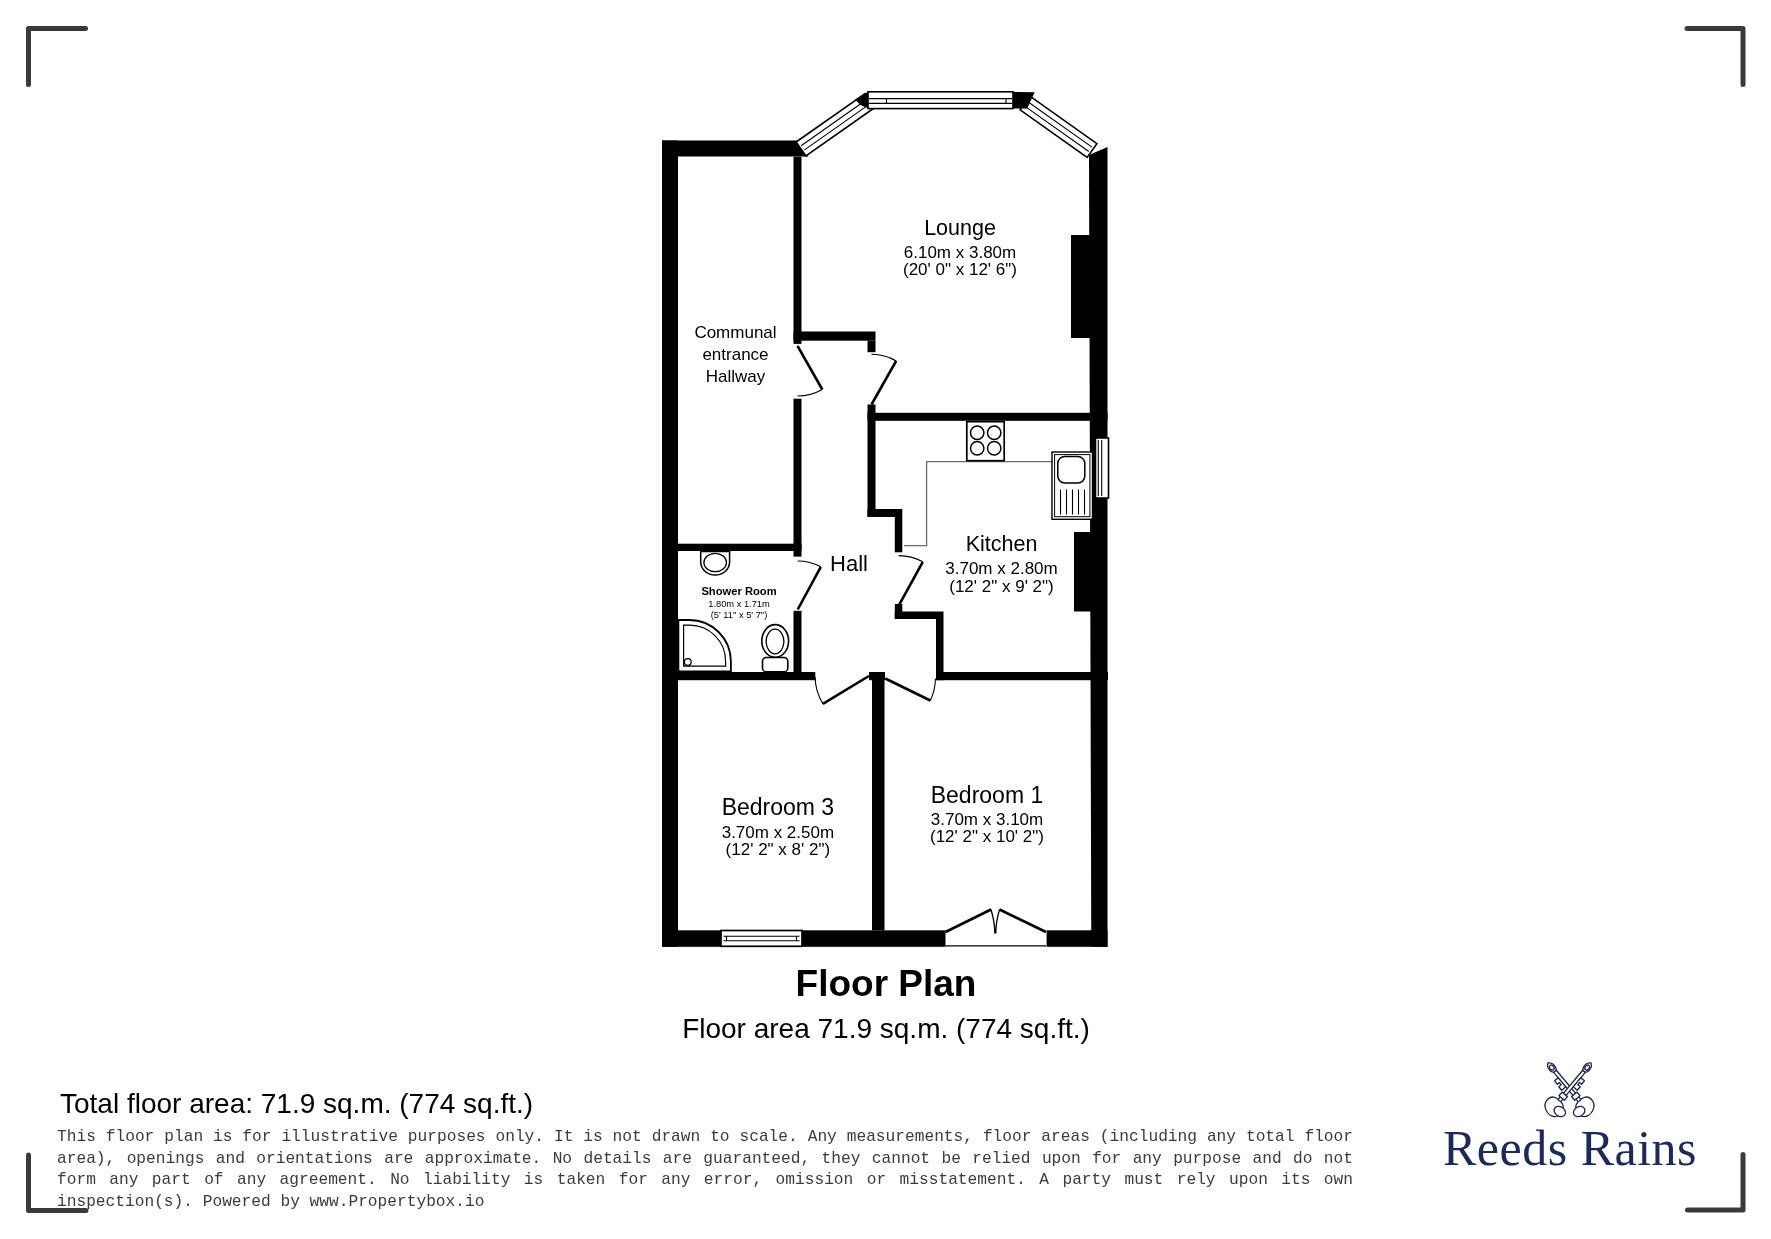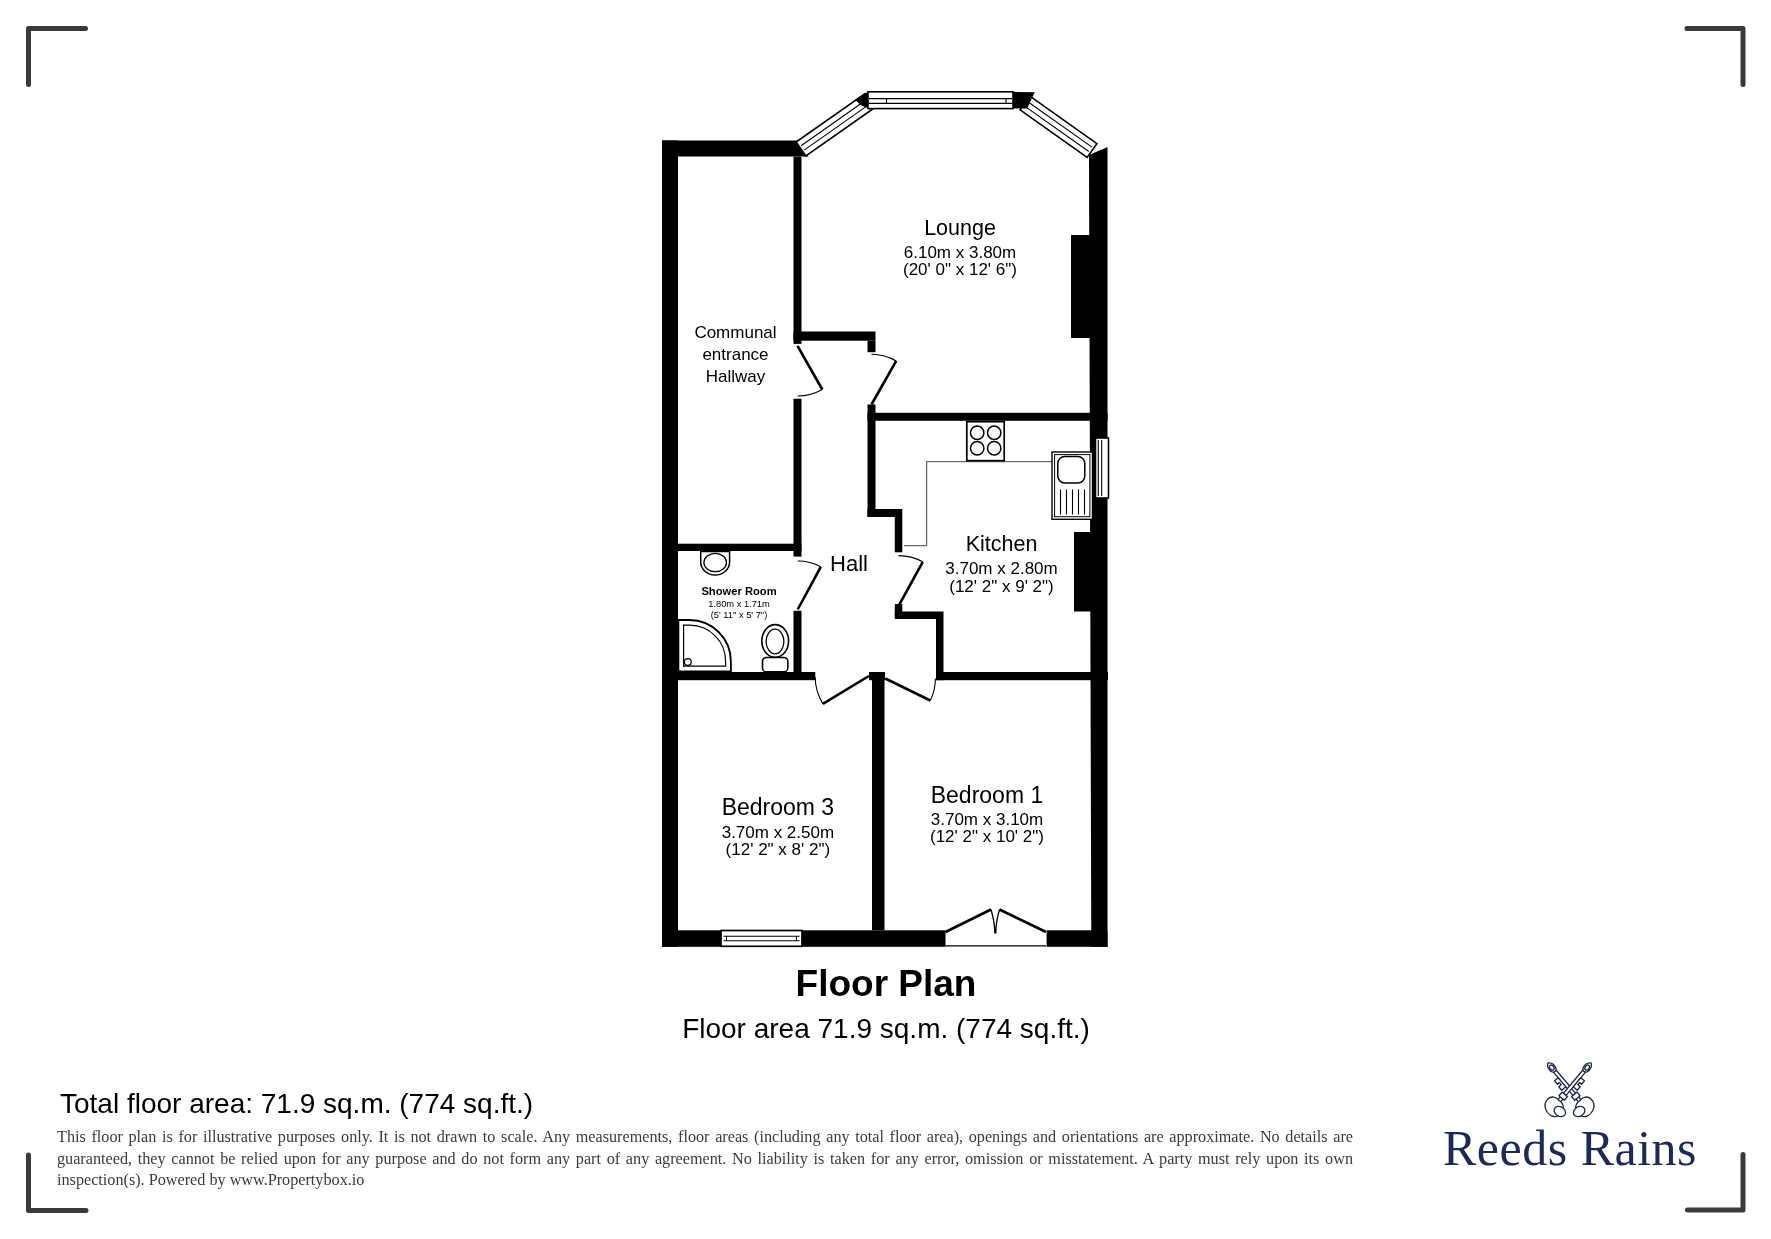--- a/index.html
+++ b/index.html
@@ -1,18 +1,18 @@
 <!DOCTYPE html>
 <html><head>
 <meta charset="utf-8">
 <style>
   html,body{margin:0;padding:0;background:#ffffff;}
   body{width:1771px;height:1239px;position:relative;font-family:"Liberation Sans",sans-serif;overflow:hidden;}
   svg{position:absolute;left:0;top:0;}
-  .disc{position:absolute;left:57px;top:1127px;width:1296px;font-size:16.2px;line-height:21.5px;color:#3b3b3b;text-align:justify;font-family:Liberation Serif, serif;}
+  .disc{position:absolute;left:57px;top:1127px;width:1296px;font-size:16.2px;line-height:21.5px;color:#3b3b3b;text-align:justify;font-family:Liberation Mono, monospace;}
 </style>
 </head>
 <body>
 <svg width="1771" height="1239" viewBox="0 0 1771 1239">
 
 <rect x="678" y="156.6" width="115.5" height="387.1" fill="#fff"></rect>
 
 <rect x="801.5" y="108" width="287.5" height="305" fill="#fff"></rect>
 
 <rect x="801.5" y="340.7" width="93" height="331.3" fill="#fff"></rect>

